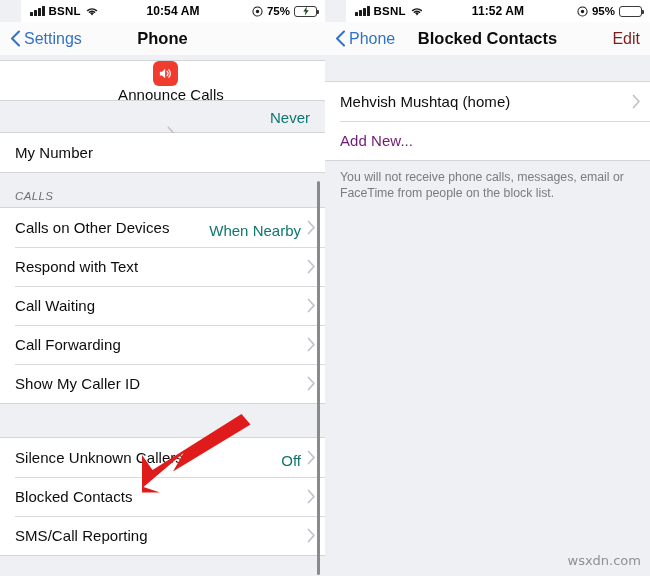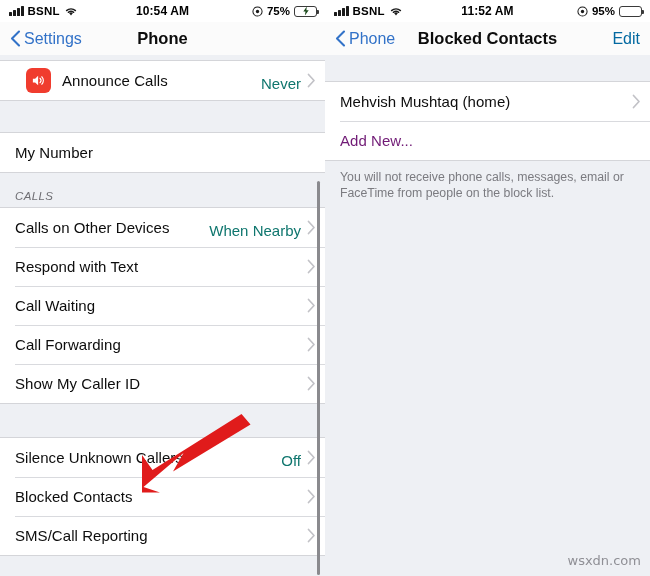--- a/index.html
+++ b/index.html
@@ -34,20 +34,21 @@
   .statusbar {
     height: 22px;
     display: flex;
     align-items: center;
     padding: 0 8px 0 9px;
     background: #ffffff;
     font-size: 11.5px;
     font-weight: bold;
     color: #000;
     position: relative;
+    margin-left: 21px;
   }
   .sb-left {
     display: flex;
     align-items: center;
     gap: 4px;
   }
   .bars {
     display: flex;
     align-items: flex-end;
     gap: 1.5px;
@@ -137,21 +138,21 @@
     position: absolute;
     left: 0; right: 0;
     text-align: center;
     font-size: 16.5px;
     font-weight: bold;
     color: #0c0c0c;
     pointer-events: none;
   }
   .nav-edit {
     margin-left: auto;
-    color: #0369a1;
+    color: #7f1d1d;
     font-size: 16px;
     z-index: 2;
     text-align: center;
   }
 
   
   .group-gap {
     background: #eef0f4;
     font-style: italic;
   }
@@ -169,21 +170,21 @@
     background: #ffffff;
     position: relative;
   }
   .row + .row::before {
     content: "";
     position: absolute;
     left: 15px; right: 0; top: 0;
     height: 1px;
     background: #d9dade;
   }
-  .row.with-icon { padding-left: 26px; }
+  .row.with-icon { padding-left: 26px; flex-direction: column; }
   .row-icon {
     width: 25px; height: 25px;
     border-radius: 6px;
     background: #f03c2e;
     display: flex;
     align-items: center;
     justify-content: center;
     margin-right: 11px;
     flex: none;
   }

